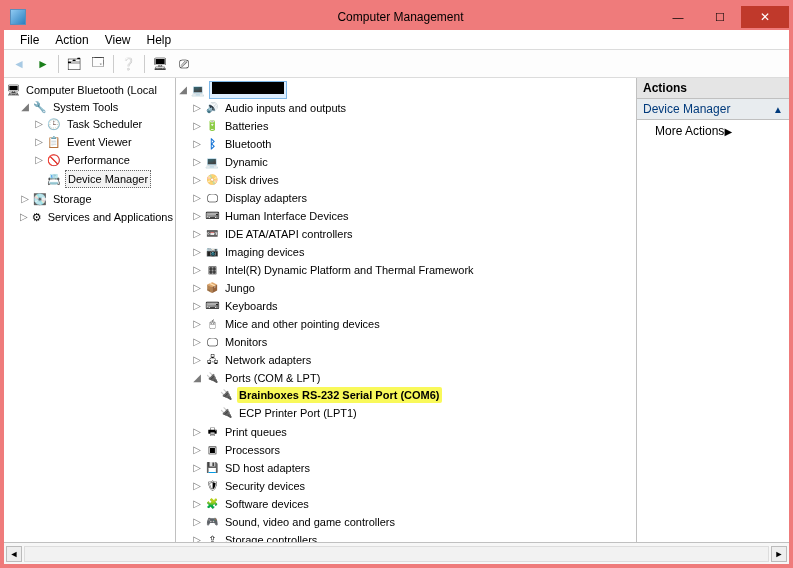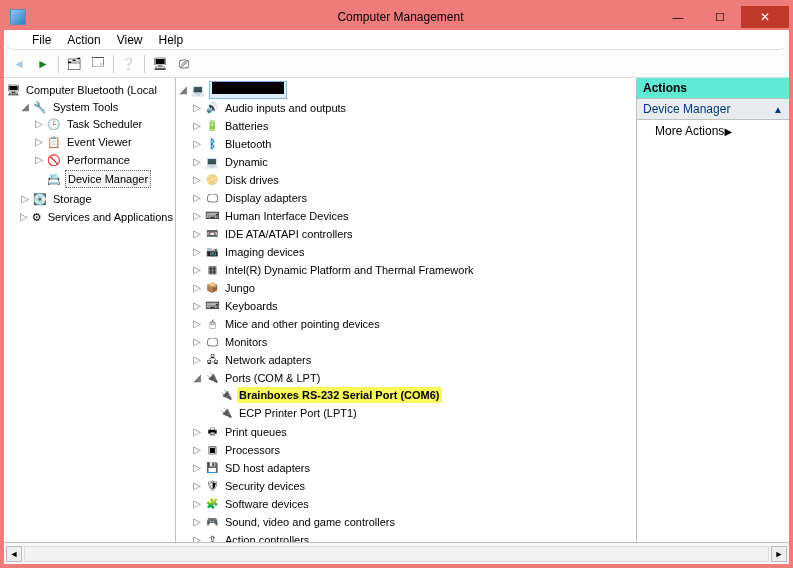--- a/index.html
+++ b/index.html
@@ -43,21 +43,21 @@
     font-family: "Segoe UI Symbol", sans-serif; font-size:11px;
   }
   .titlebar .win-btn.min { color:#000; }
   .titlebar .win-btn.max { color:#000; }
   .titlebar .win-btn.close {
     background:#c0392b; color:#fff; width:48px; font-size:12px;
   }
   
   .menubar {
     height:20px; background:#fff; display:flex; align-items:center;
-    border-bottom:1px solid #dcdcdc; padding-left:20px; font-size:12px;border-radius:10px;
+    border-bottom:1px solid #dcdcdc; padding-left:8px; font-size:12px;
   }
   .menubar span { padding: 2px 8px; }
   
   .toolbar {
     height:28px; background:#fdfdfd; border-bottom:1px solid #dcdcdc;
     display:flex; align-items:center; padding-left:4px; gap:2px;
   }
   .toolbar .tbtn {
     width:22px; height:22px; display:flex; align-items:center; justify-content:center;
     border:1px solid transparent; font-size:12px;
@@ -77,21 +77,21 @@
   }
   .center-pane {
     flex:1; border-right:1px solid #c0c0c0; overflow:hidden;
     padding:2px 0 0 2px; position:relative;
   }
   .right-pane {
     width:152px; overflow:hidden;
     display:flex; flex-direction:column;
   }
   .right-pane .hdr {
-    background:#5eead4; border-bottom:1px solid #c0c0c0;
+    background:#e5e5e5; border-bottom:1px solid #c0c0c0;
     padding:3px 6px; font-weight:bold; font-size:12px;
   }
   .right-pane .section {
     background:#e8ecef; border-bottom:1px solid #c0c0c0;
     padding:3px 6px; display:flex; align-items:center; justify-content:space-between;
     color:#003a7c; font-size:12px;
   }
   .right-pane .section .tri { font-size:10px; }
   .right-pane .item {
     padding:4px 6px 4px 18px; display:flex; align-items:center; 
@@ -436,21 +436,21 @@
                 <div class="row">
                   <span class="tw">▷</span>
                   <span class="ico i-sound"></span>
                   <span class="lbl">Sound, video and game controllers</span>
                 </div>
               </li>
             <li>
                 <div class="row">
                   <span class="tw">▷</span>
                   <span class="ico i-stor"></span>
-                  <span class="lbl">Action controllers</span>
+                  <span class="lbl">Storage controllers</span>
                 </div>
               </li>
 
           </ul>
         </li>
       </ul>
     </div>
 
     <div class="right-pane">
       <div class="hdr">Actions</div>

